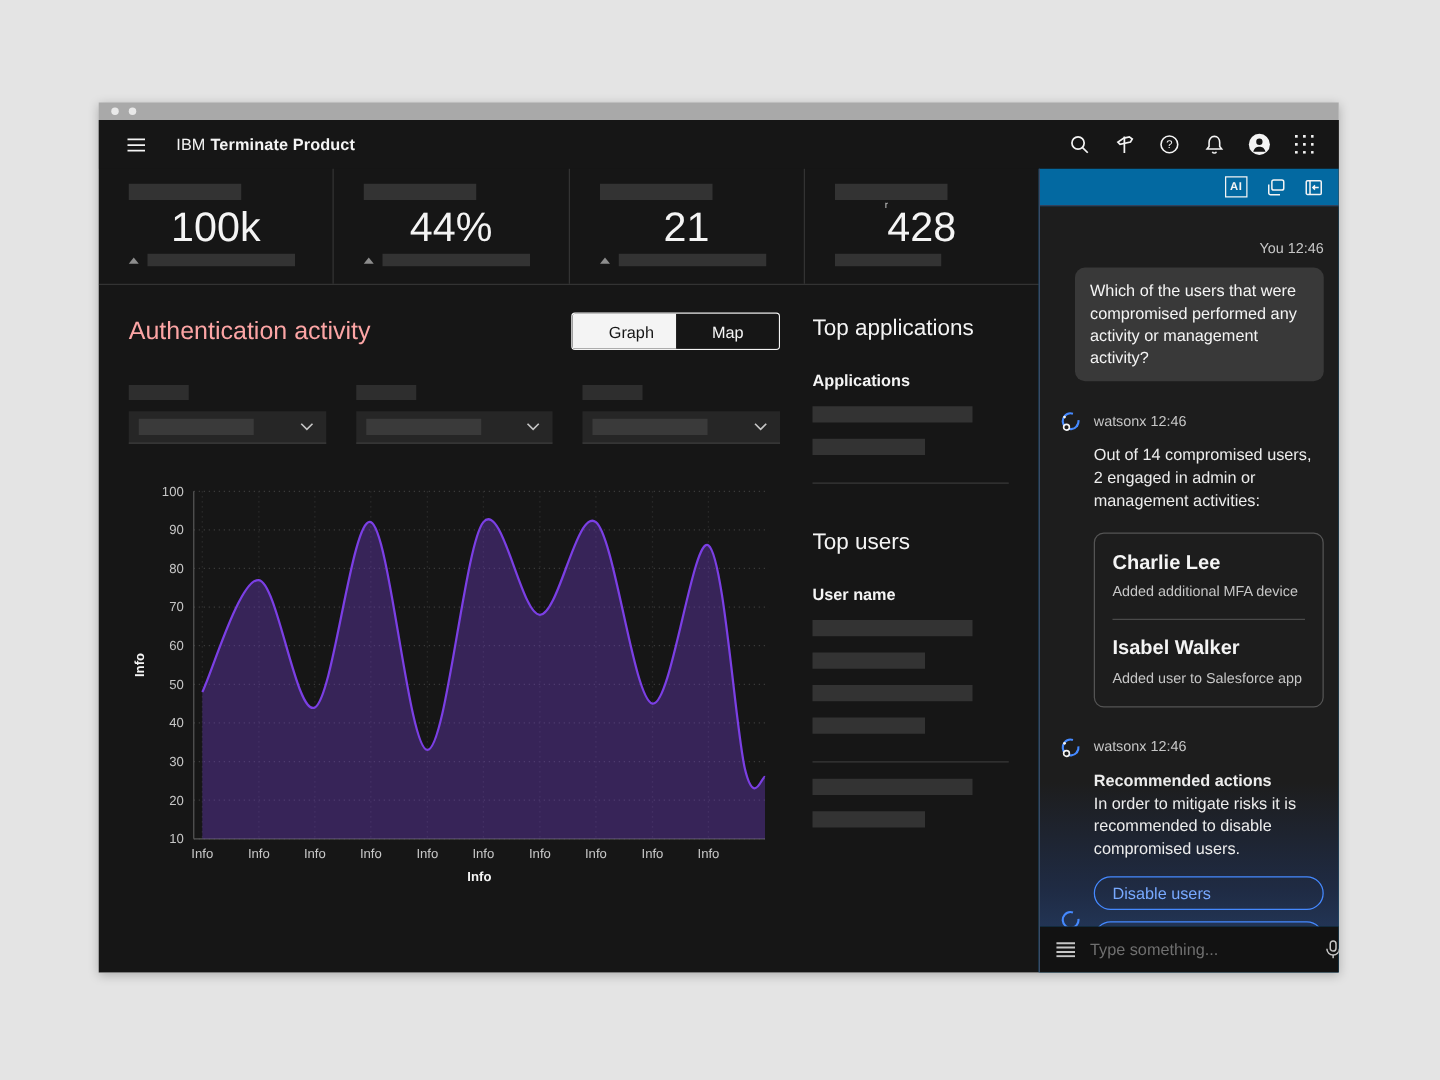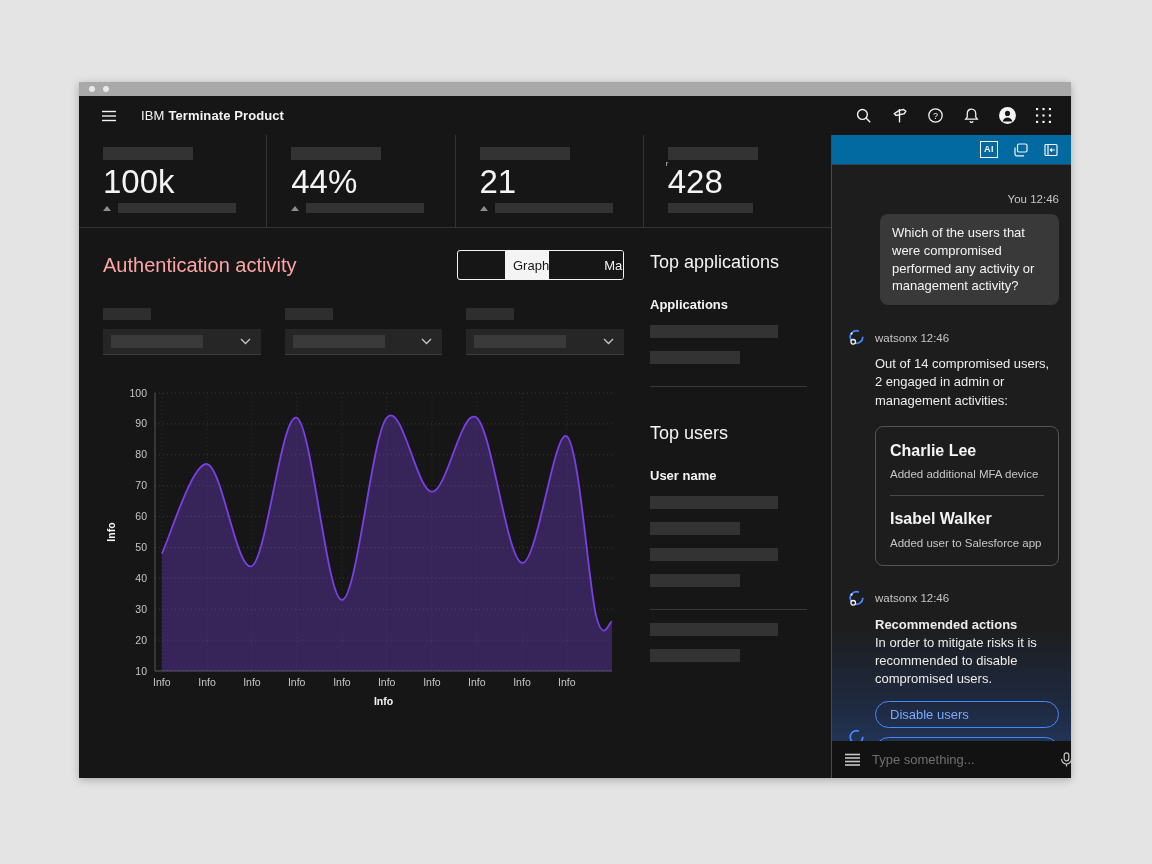--- a/index.html
+++ b/index.html
@@ -26,38 +26,38 @@
   .header-spacer { flex:1; }
   .hicon { width:36px; height:32px; display:flex; align-items:center; justify-content:center; cursor:pointer; }
   .hicon svg { display:block; }
 
   
   .main { flex:1; display:flex; min-height:0; }
   .content { flex:1; min-width:0; display:flex; flex-direction:column; }
 
   
   .kpi-row { display:flex; height:93px; flex:0 0 auto; border-bottom:1px solid #333333; }
-  .kpi { flex:1; padding:12px 24px 0 24px; }
+  .kpi { flex:1; padding:12px 24px 0 24px;text-align:center; }
   .kpi + .kpi { border-left:1px solid #333333; }
   .skel { background:#333333; }
   .kpi-label-skel { width:90px; height:13px; }
   .kpi-value { font-size:33px; font-weight:300; color:#f4f4f4; margin-top:4px; line-height:1.1; position:relative; display:inline-block; }
   .kpi-sup { position:absolute; top:-4px; left:-2px; font-size:8px; font-weight:400; color:#c6c6c6; }
   .kpi-bottom { display:flex; align-items:center; gap:7px; margin-top:3px; }
   .caret-up { width:0; height:0; border-left:4px solid transparent; border-right:4px solid transparent; border-bottom:5px solid #8d8d8d; }
   .kpi-bar-skel { width:118px; height:10px; }
   .kpi-bar-skel.narrow { width:85px; }
 
   
   .body-area { flex:1; padding:22px 24px 0 24px; display:flex; gap:26px; min-height:0; }
   .chart-col { width:521px; flex:0 0 auto; }
   .activity-header { display:flex; justify-content:space-between; align-items:center; }
   .activity-title { font-size:20px; font-weight:400; color:#fca5a5; }
   .toggle { display:flex; width:167px; height:30px; border:1px solid #f4f4f4; border-radius:3px; overflow:hidden; }
-  .toggle-seg { flex:1; display:flex; align-items:center; padding-left:8px; font-size:13px; cursor:pointer;margin-left:47px; }
+  .toggle-seg { flex:1; display:flex; align-items:center; padding-left:29px; font-size:13px; cursor:pointer; }
   .toggle-seg.selected { background:#f4f4f4; color:#161616; }
   .toggle-seg.unselected { background:#161616; color:#f4f4f4; }
 
   .filters { display:flex; gap:24px; margin-top:28px; }
   .filter { width:158px; }
   .filter-label-skel { width:48px; height:12px; background:#2e2e2e; margin-bottom:9px; }
   .dropdown { height:26px; background:#262626; border-bottom:1px solid #3c3c3c; display:flex; align-items:center; justify-content:space-between; padding:0 10px 0 8px; cursor:pointer; }
   .dd-skel { width:92px; height:13px; background:#3a3a3a; }
 
   .chart-wrap { margin-top:30px; }
@@ -76,21 +76,21 @@
   .chat { width:240px; flex:0 0 auto; display:flex; flex-direction:column; border-left:1px solid #3a4b66; background:#0369a1; }
   .chat-header { height:30px; flex:0 0 auto; display:flex; align-items:center; justify-content:flex-end; gap:16px; padding:0 13px; border-bottom:1px solid #32405a; }
   .ai-tag { border:1px solid #f4f4f4; font-size:9px; font-weight:700; line-height:1; padding:3px 3px; letter-spacing:.5px; cursor:pointer; }
   .chat-hicon { cursor:pointer; display:flex; }
   .chat-messages {
     flex:1; min-height:0; position:relative; overflow:hidden;
     padding:0 12px 0 16px;
     background:linear-gradient(180deg, #1d1d1d 0%, #1d1d1d 80%, #1f2b44 95%, #223454 100%);
   }
   .msg-ts { font-size:11.5px; color:#c6c6c6; text-align:right; margin-top:28px; }
-  .user-bubble { margin-left:32px; margin-top:9px; background:#393939; border-radius:8px; padding:10px 12px; font-size:13px; line-height:1.37; color:#f4f4f4; }
+  .user-bubble { margin-left:12px; margin-top:9px; background:#393939; border-radius:8px; padding:10px 12px; font-size:13px; line-height:1.37; color:#f4f4f4; }
   .bot-msg { margin-top:24px; }
   .bot-head { display:flex; align-items:center; gap:10px; }
   .bot-name { font-size:11.5px; color:#c6c6c6; }
   .bot-body { margin-left:27px; margin-top:9px; font-size:13px; line-height:1.4; color:#ececec; }
   .bot-body-title { font-weight:700; font-size:13px; }
   .users-card { border:1px solid #545454; border-radius:8px; padding:13px 14px 14px; margin-top:16px; background:transparent; }
   .card-name { font-size:16px; font-weight:700; color:#f4f4f4; }
   .card-detail { font-size:11.5px; color:#c6c6c6; margin-top:4px; }
   .card-div { border-top:1px solid #4a4a4a; margin:13px 0 12px; }
   .actions { margin-top:13px; }

